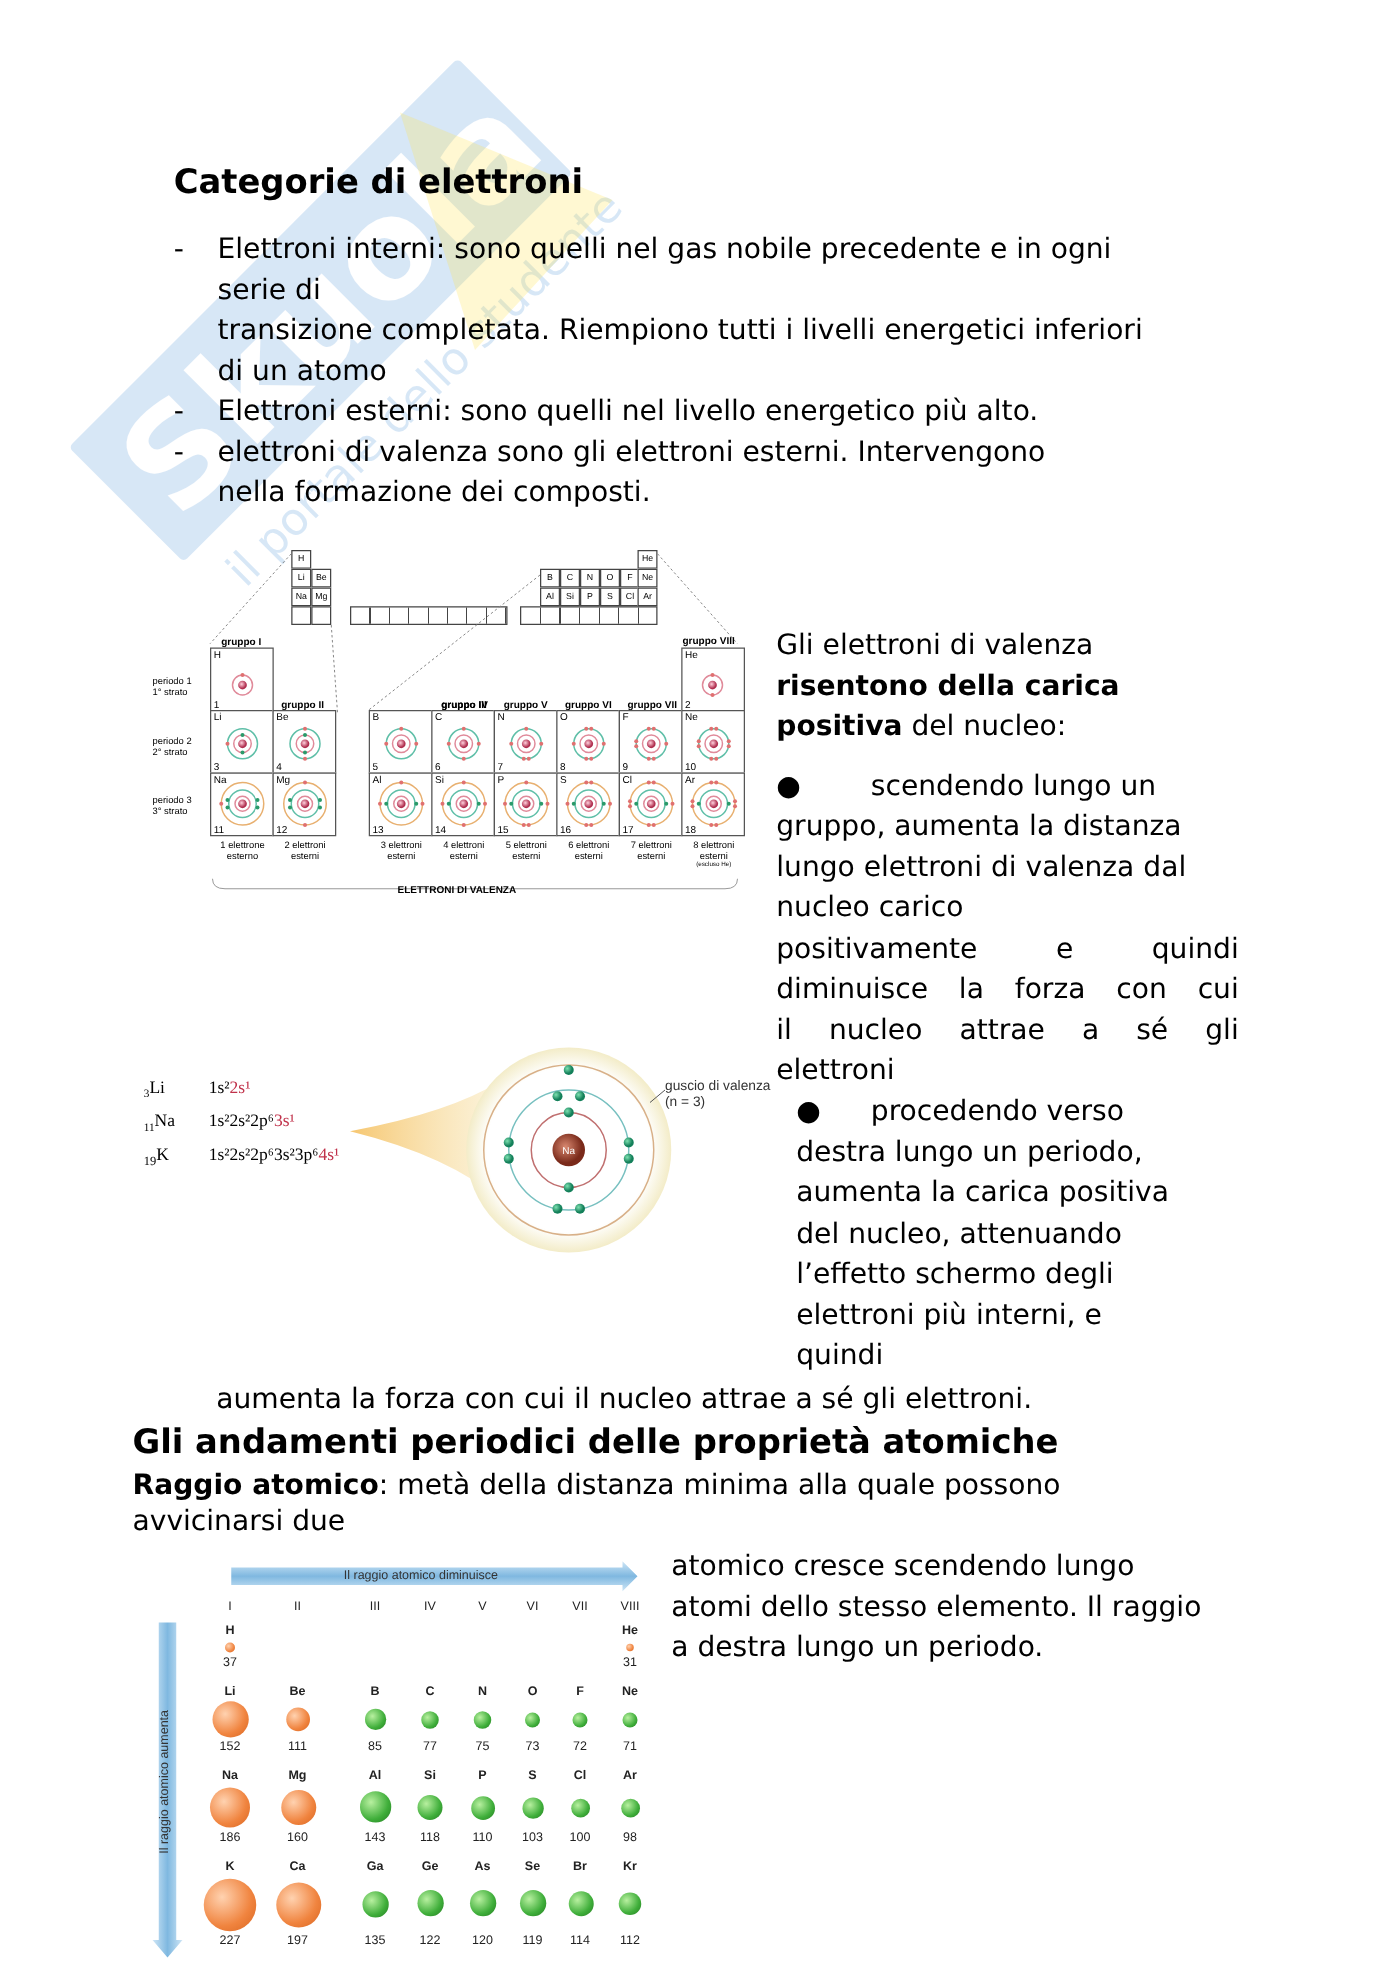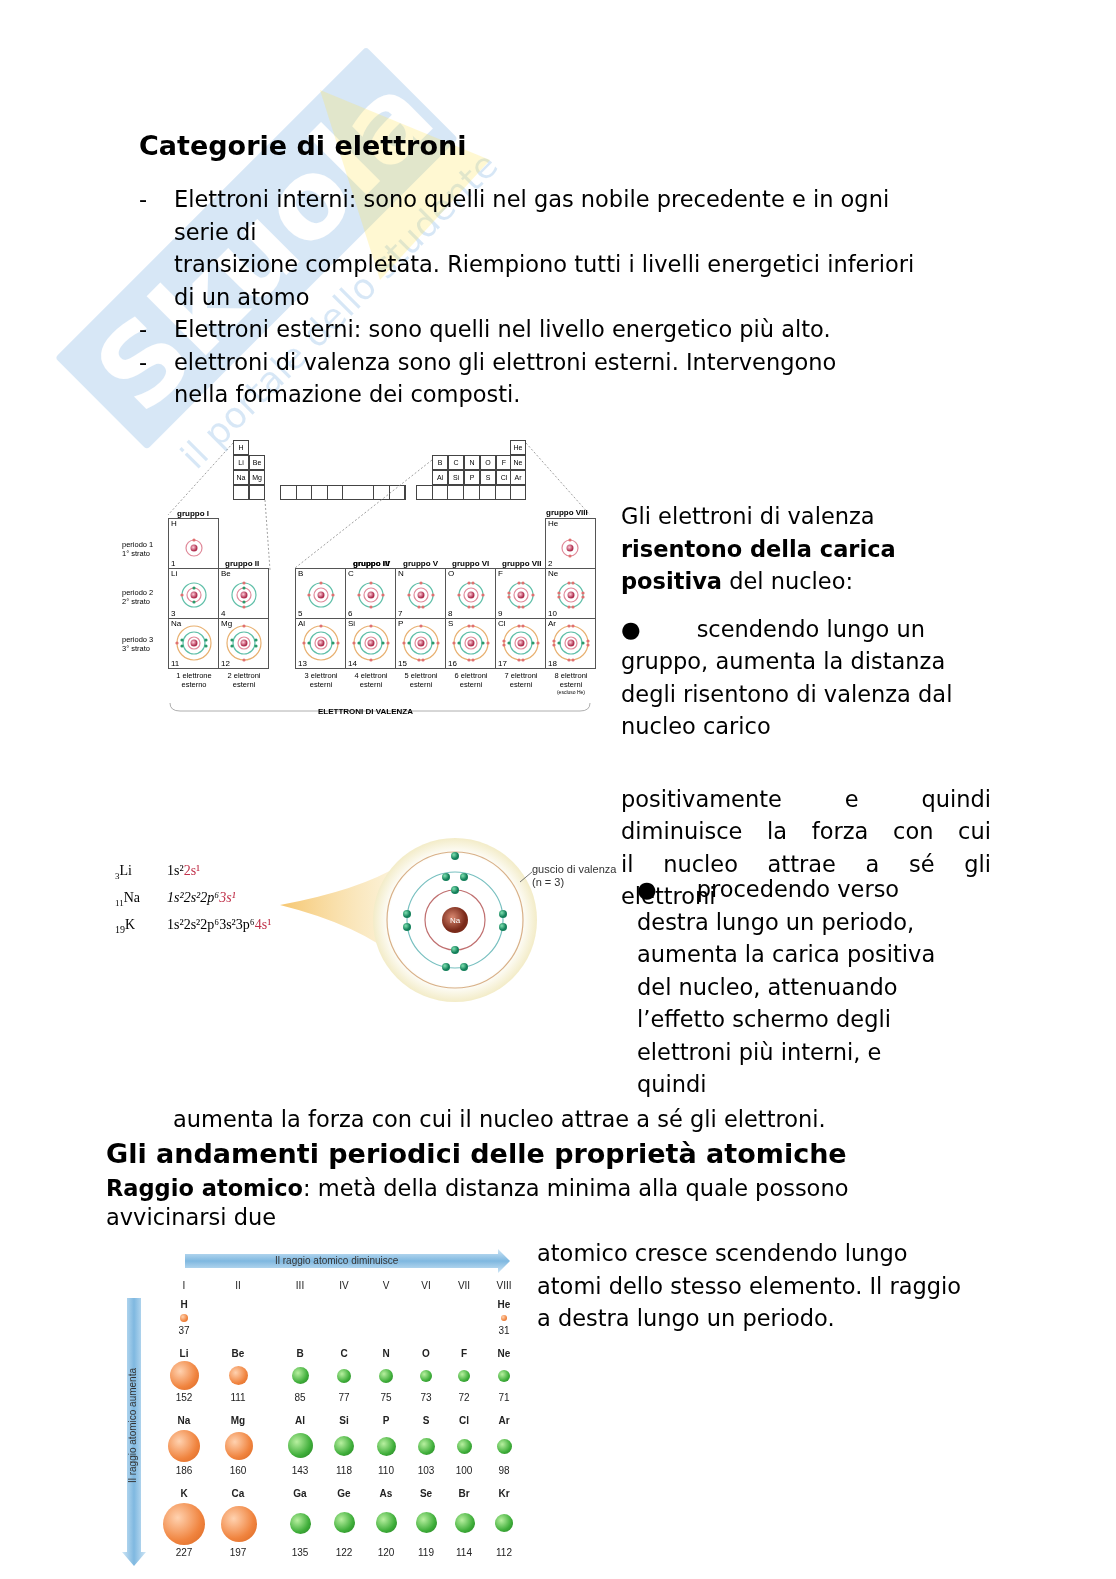--- a/index.html
+++ b/index.html
@@ -413,23 +413,23 @@
 </div>
 
 <div class="abs txt" style="left:621px; top:500px; width:370px;">
   <div>Gli elettroni di valenza</div>
   <div style="font-weight:bold;">risentono della carica</div>
   <div><b>positiva</b><span> del nucleo:</span></div>
   <div style="height:15px;"></div>
   <div>
     <div><span>●</span><span style="display:inline-block; width:56px;"></span><span>scendendo lungo un</span></div>
     <div><span>gruppo, </span><span class="italic">aumenta la distanza</span></div>
-    <div><span class="italic">degli risentono</span><span> di valenza dal</span></div>
+    <div><span class="italic">lungo elettroni</span><span> di valenza dal</span></div>
     <div>nucleo carico</div>
-    <div style="display:flex; justify-content:space-between;margin-top:40px;">
+    <div style="display:flex; justify-content:space-between;">
         <span>positivamente</span>
         <span>e</span>
         <span>quindi</span>
       </div>
     <div style="display:flex; justify-content:space-between;">
         <span>diminuisce</span>
         <span>la</span>
         <span>forza</span>
         <span>con</span>
         <span>cui</span>
@@ -453,21 +453,21 @@
   <div>l’effetto schermo degli</div>
   <div>elettroni più interni, e</div>
   <div>quindi</div>
 </div>
 <div class="abs txt" style="left:173px; top:1103px;">aumenta la forza con cui il nucleo attrae a sé gli elettroni.</div>
 
 <div class="abs" style="left:100px; top:830px; width:530px; height:180px;">
   <div class="abs ec" style="left:15px; top:33px;"><sub style="font-size:9px;">3</sub><span>Li</span></div>
   <div class="abs ec" style="left:67px; top:33px;"><span>1s²</span><span class="red">2s¹</span></div>
   <div class="abs ec" style="left:15px; top:60px;"><sub style="font-size:9px;">11</sub><span>Na</span></div>
-  <div class="abs ec" style="left:67px; top:60px;font-style:italic;"><span>1s²2s²2p⁶</span><span class="red">3s¹</span></div>
+  <div class="abs ec" style="left:67px; top:60px;"><span>1s²2s²2p⁶</span><span class="red">3s¹</span></div>
   <div class="abs ec" style="left:15px; top:87px;"><sub style="font-size:10px;">19</sub><span>K</span></div>
   <div class="abs ec" style="left:67px; top:87px;"><span>1s²2s²2p⁶3s²3p⁶</span><span class="red">4s¹</span></div>
 
   <svg class="abs" style="left:0; top:0;" width="530" height="180">
     <defs>
       <linearGradient id="cone" x1="0" x2="1">
           <stop offset="0" stop-color="#f5c060" stop-opacity="0.9"></stop>
           <stop offset="1" stop-color="#f7e2a8" stop-opacity="0.4"></stop>
         </linearGradient>
       <radialGradient id="halo">

